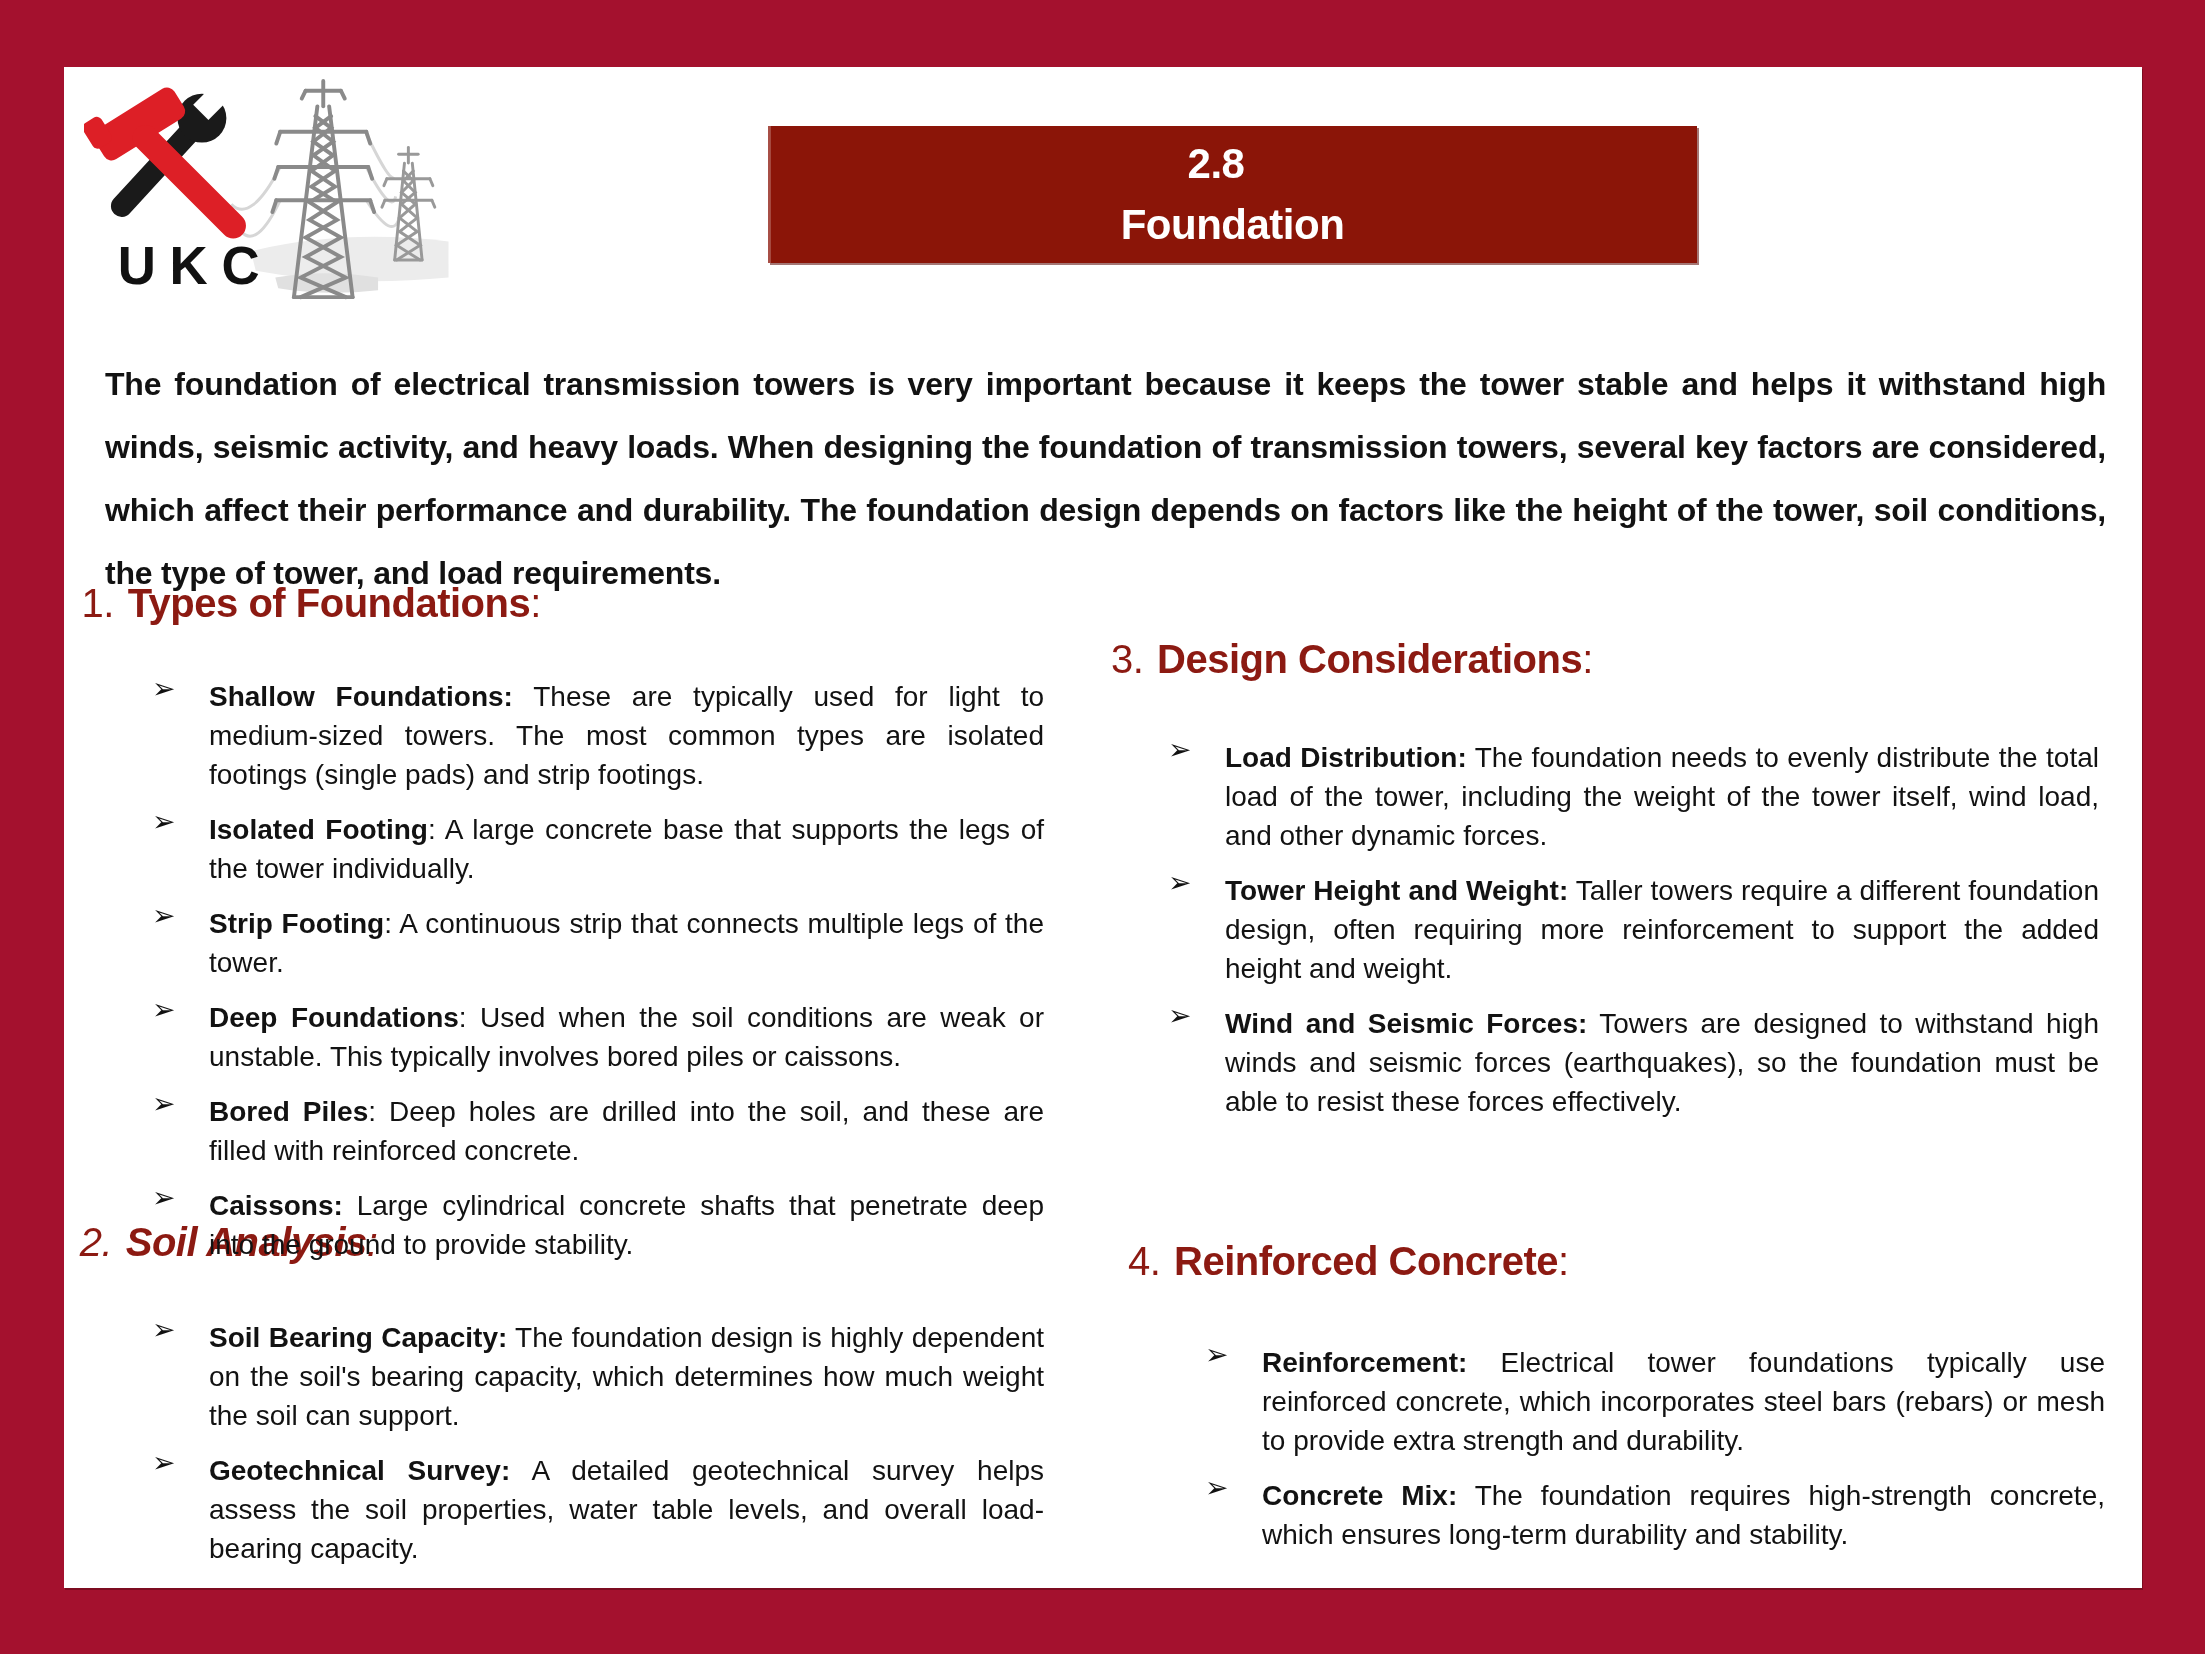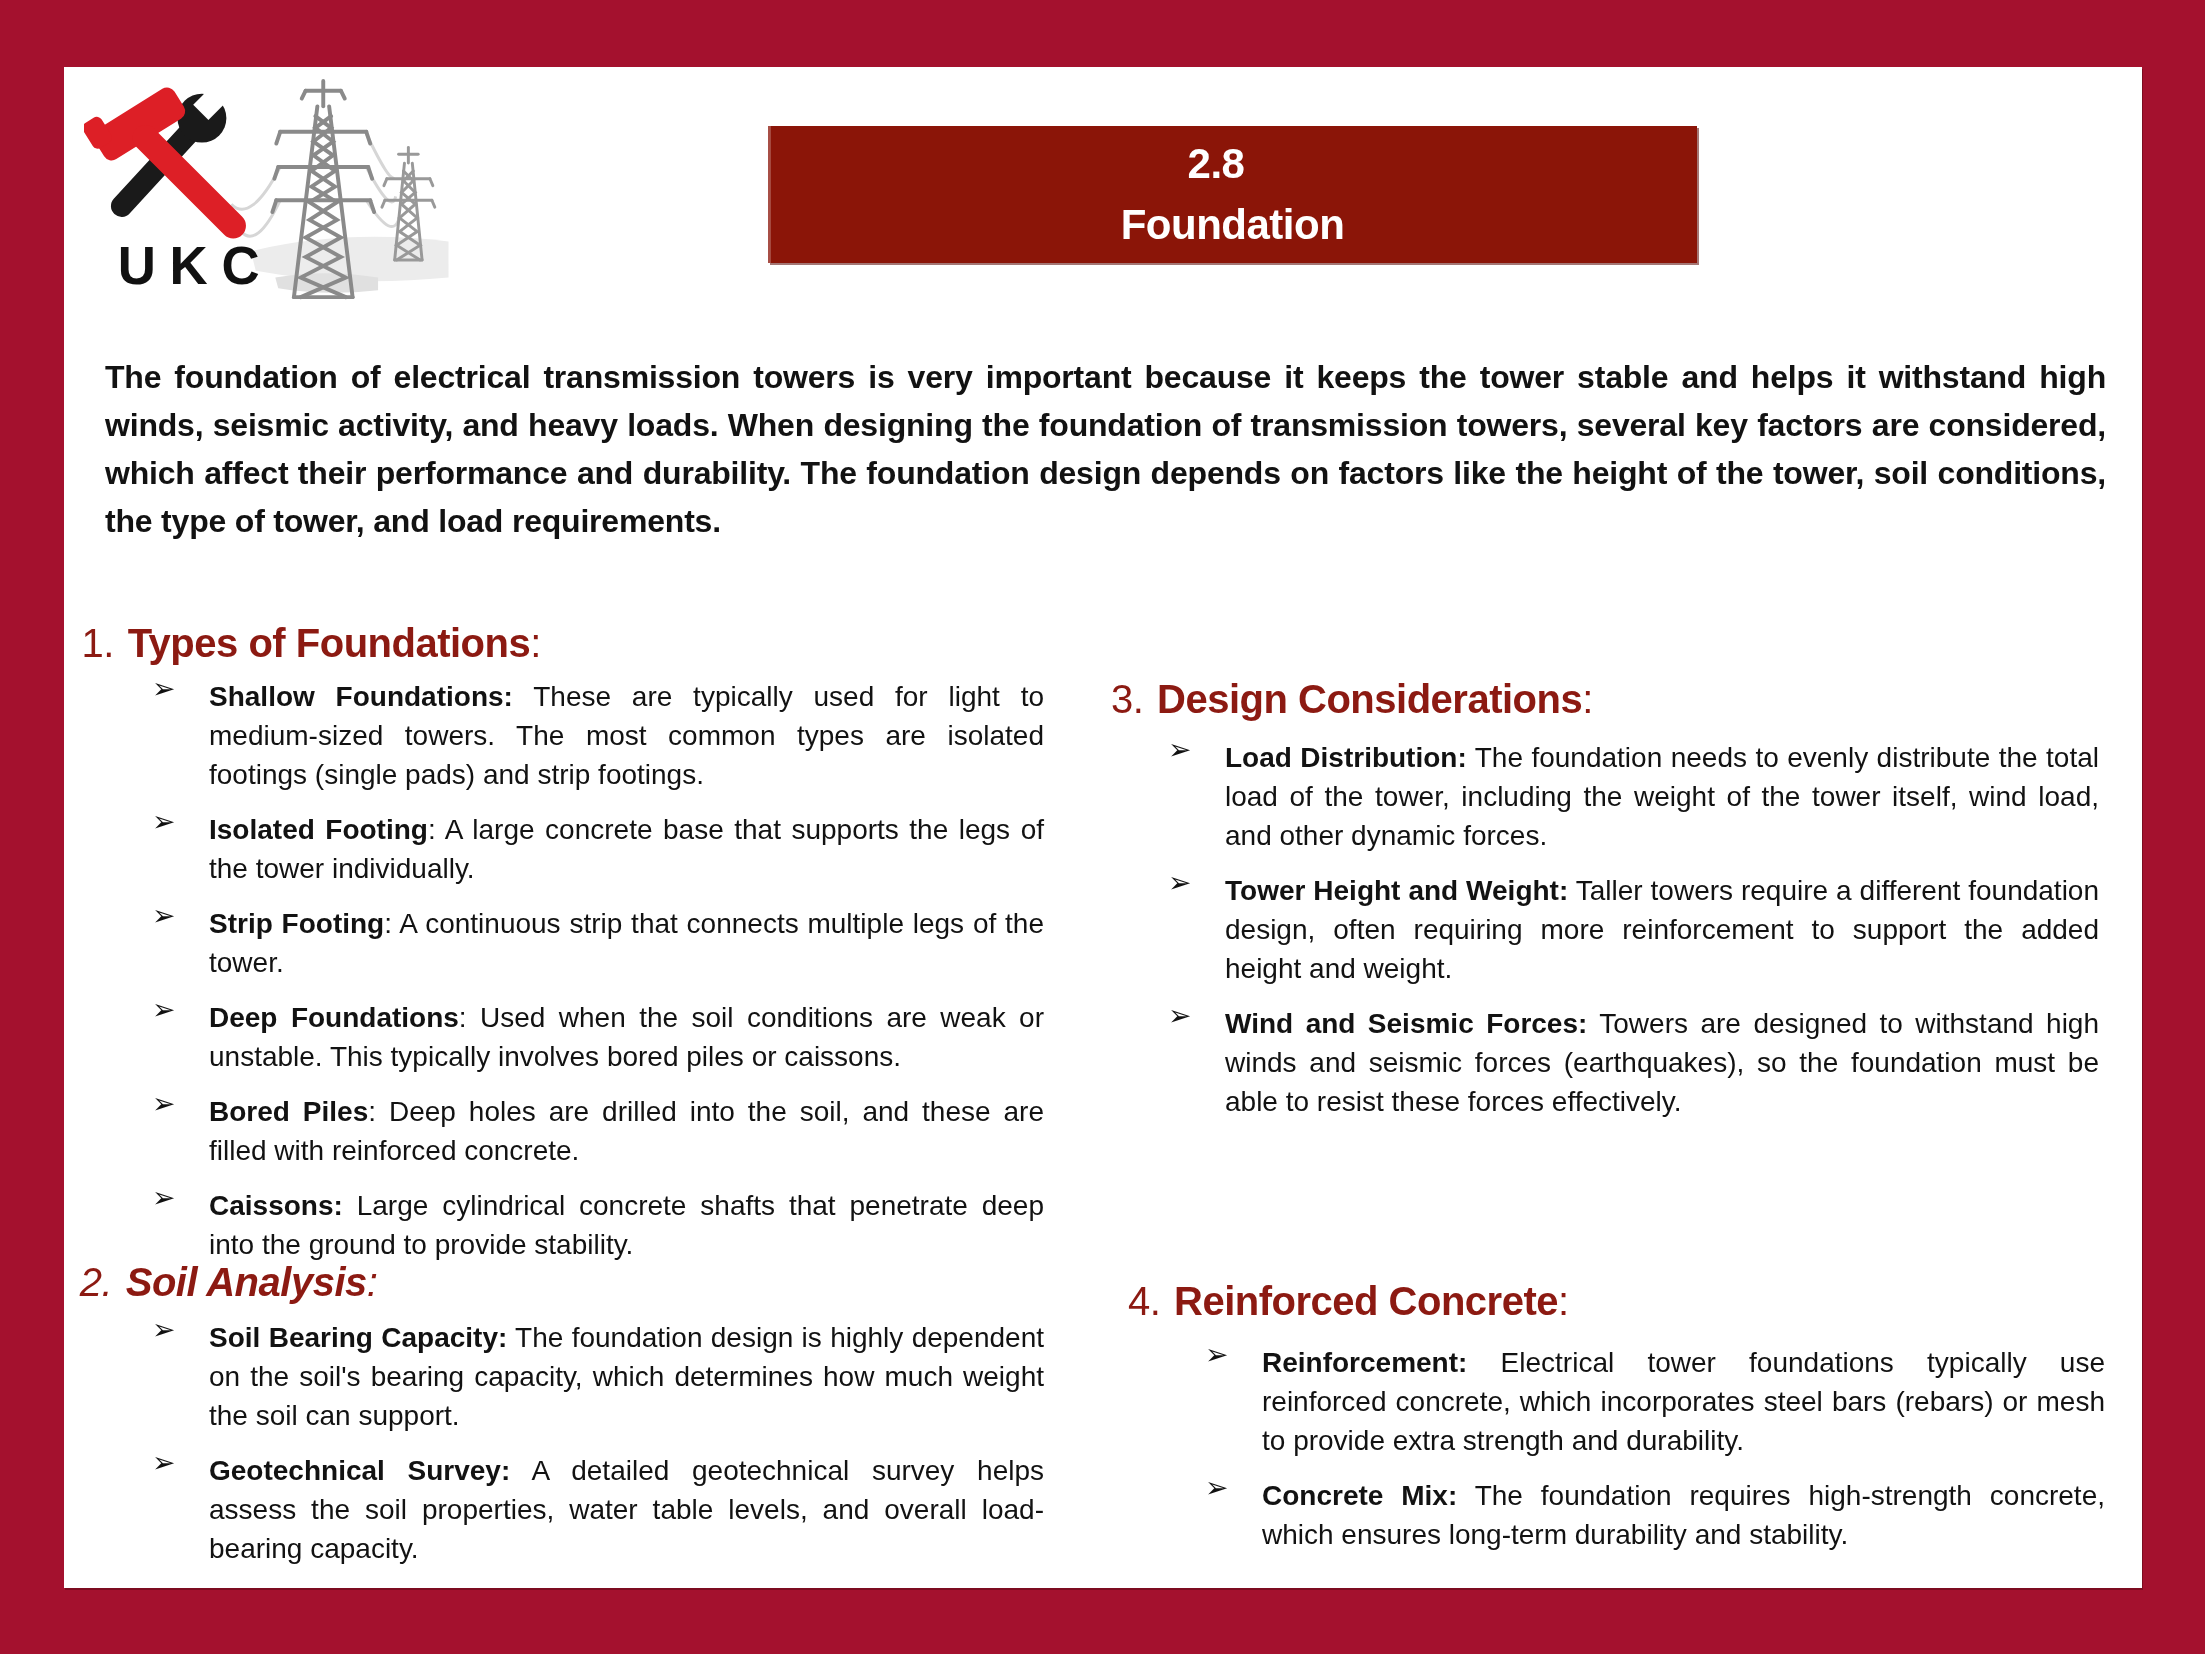--- a/index.html
+++ b/index.html
@@ -20,28 +20,27 @@
     background:#8B1508;color:#ffffff;
     display:flex;flex-direction:column;justify-content:center;align-items:center;
     gap:13.7px;font-weight:bold;font-size:42px;letter-spacing:-0.5px;
     box-shadow:inset 2.9px 0 0 rgba(255,255,255,0.25), 2px 2px 0 rgba(90,8,4,0.55);
   }
   .banner .line1{display:flex;align-items:baseline;}
   .banner .line1 .num{margin-right:33px;}
   
   .intro{
     position:absolute;left:41px;top:286px;width:2001px;margin:0;
-    font-size:32px;font-weight:bold;line-height:48px;color:#121212;
+    font-size:32px;font-weight:bold;line-height:63px;color:#121212;
     text-align:justify;letter-spacing:-0.2px;
   }
   
   .heading{
     position:absolute;font-size:40px;color:#8C1A12;white-space:nowrap;
     letter-spacing:-0.5px;
-    margin-top:40px;
   }
   .heading .num{font-weight:400;margin-right:13.7px;}
   .heading .ttl{font-weight:700;}
   .heading .col{font-weight:400;}
   #h1{left:17.6px;top:514px;}
   #h2{left:15.7px;top:1153px;font-style:italic;}
   #h3{left:1047px;top:570px;}
   #h4{left:1064px;top:1172px;}
   
   .blist{position:absolute;font-size:28px;line-height:39px;color:#121212;}

